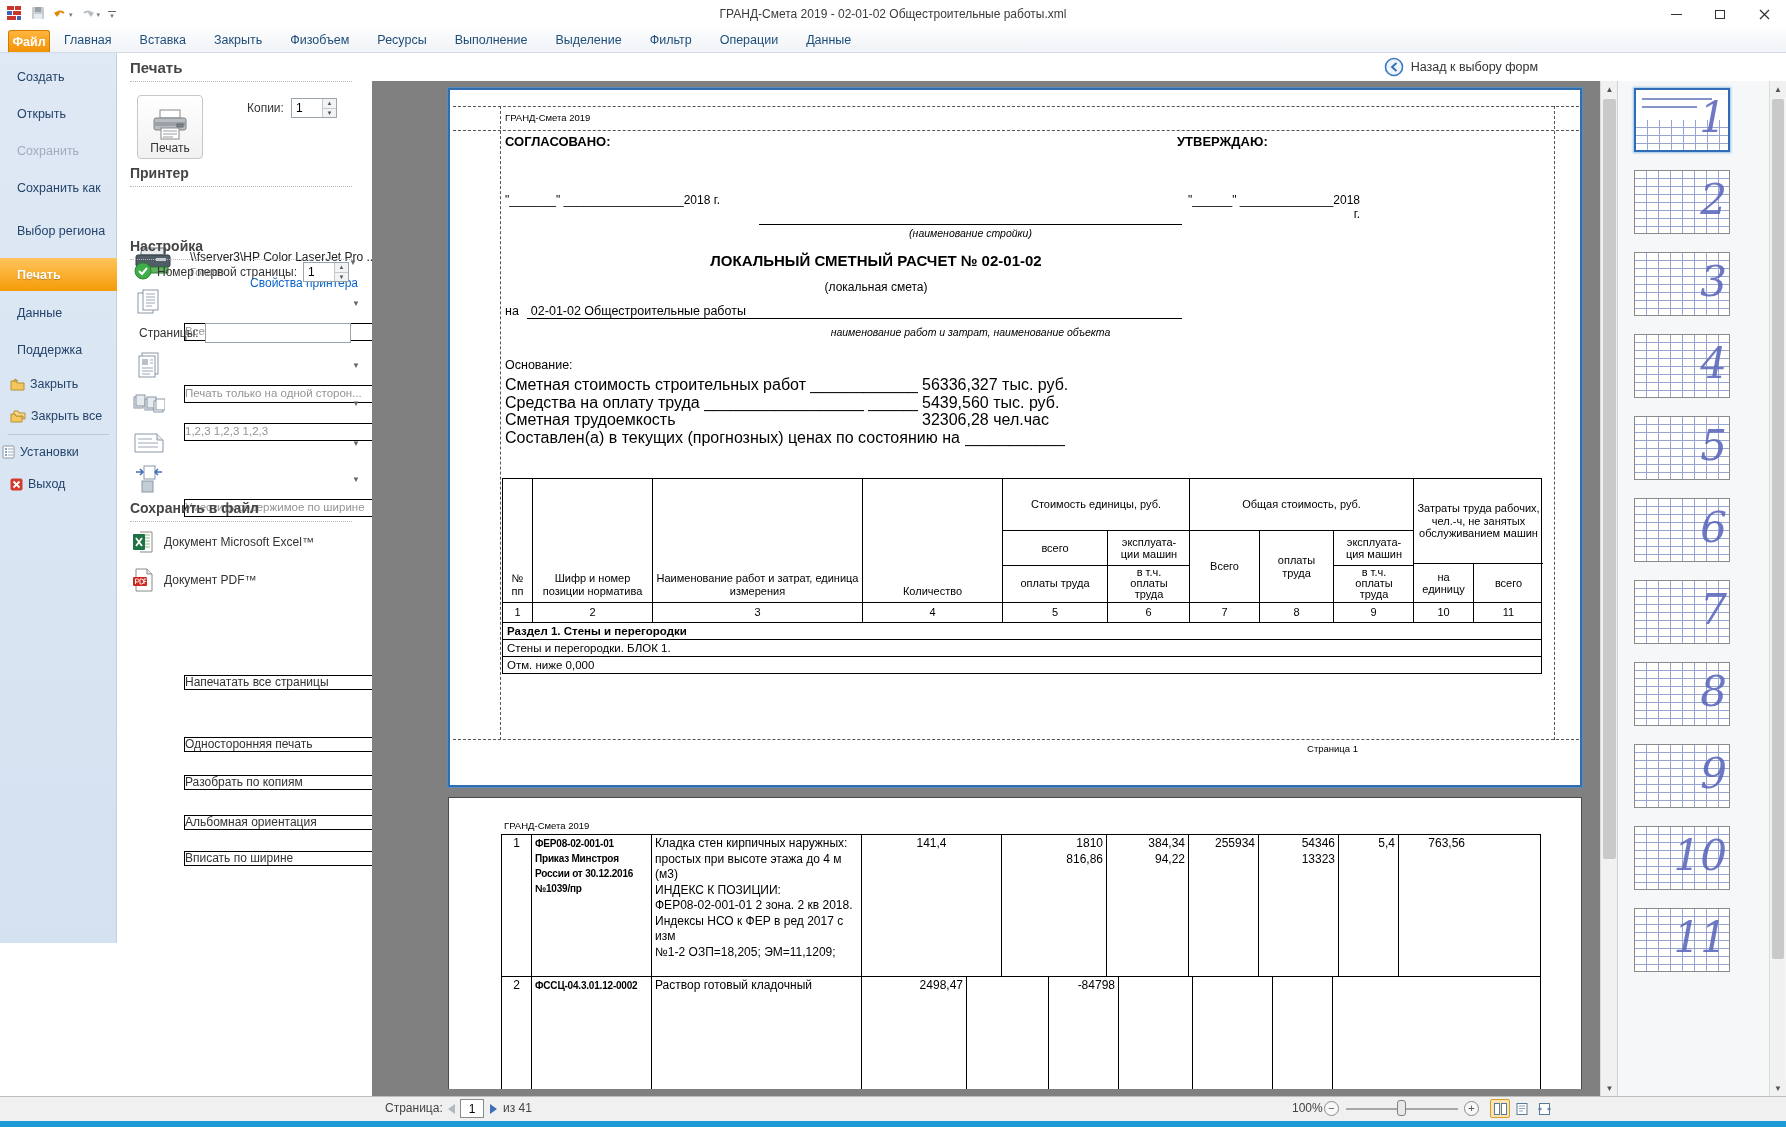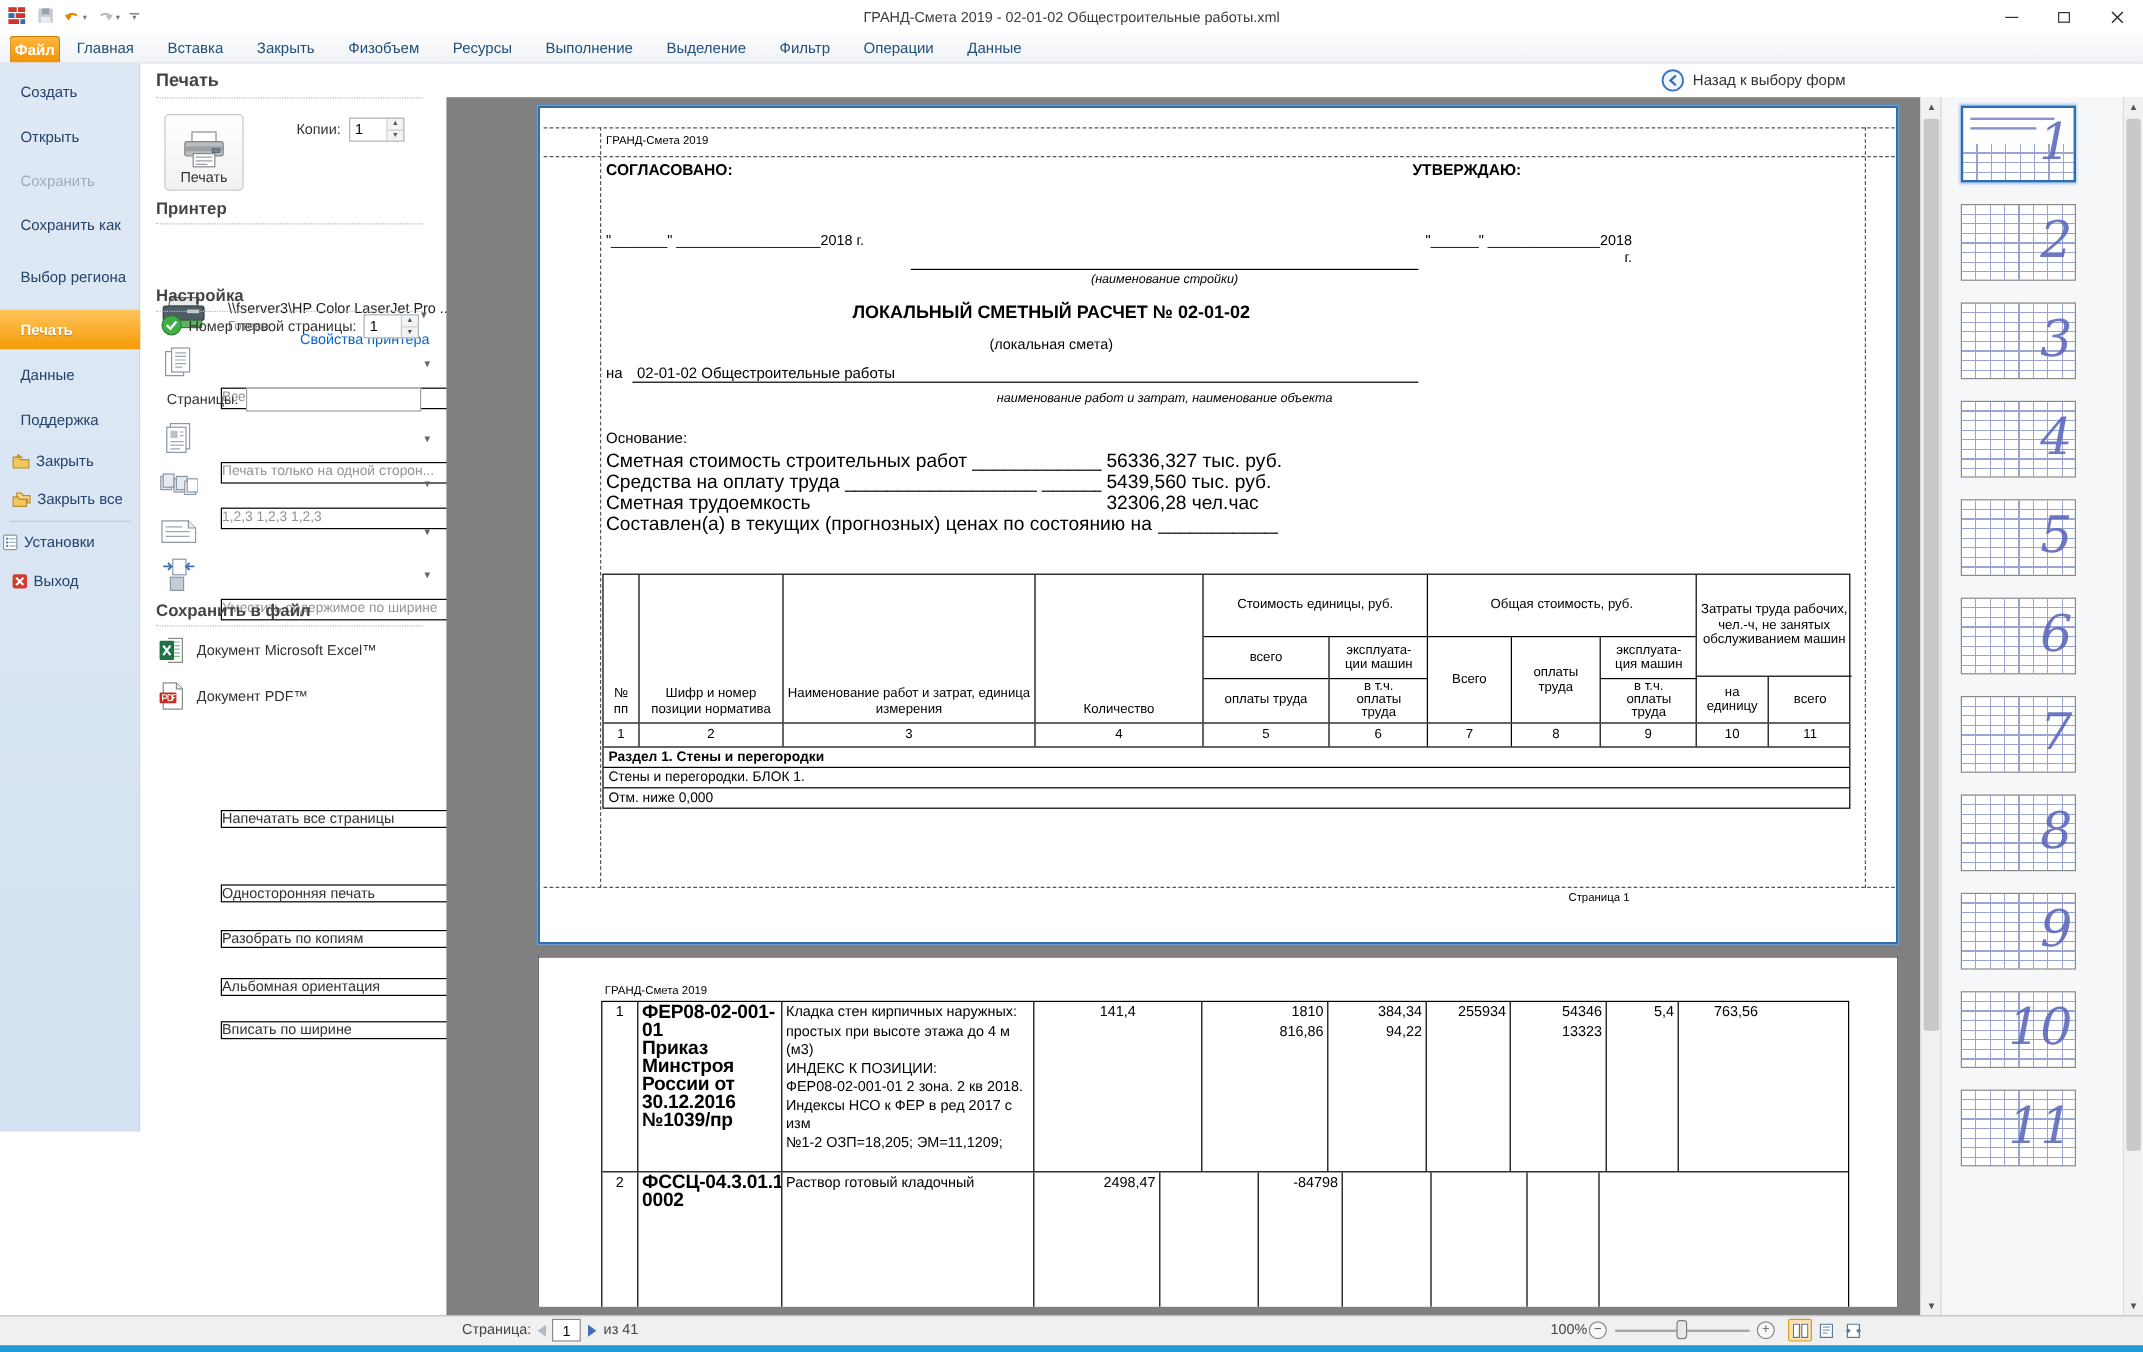--- a/index.html
+++ b/index.html
@@ -104,21 +104,21 @@
   
   .t2 { position:absolute; left:52px; top:36px; width:1040px; border:1px solid #000; font-size:12px; line-height:15.5px; }
   .p2row { display:flex; border-bottom:1px solid #000; }
   .p2row:last-child { border-bottom:none; }
   .p2c { border-right:1px solid #000; padding:1px 3px; overflow:hidden; }
   .p2c:last-child { border-right:none; }
   .num { text-align:right; }
   .ctr { text-align:center; }
   .r1 { height:142px; }
   .r2 { height:145px; }
-  .code { font-weight:bold; font-size:16px; line-height:15px; letter-spacing:-0.2px; }
+  .code { font-weight:bold; font-size:10px; line-height:15px; letter-spacing:-0.2px; }
 
   
   .vscroll { position:absolute; left:1600px; top:81px; width:17px; height:1015px; background:#f1f1f1; border-left:1px solid #dcdcdc; }
   .sb-btn { position:absolute; left:0; width:17px; height:16px; background:#f1f1f1; display:flex; align-items:center; justify-content:center; font-size:8px; color:#555; cursor:pointer; }
   .sb-thumb { position:absolute; left:2px; width:13px; background:#c9c9c9; border-radius:2px; cursor:pointer; }
 
   
   .thumbs { position:absolute; left:1617px; top:81px; width:169px; height:1015px; background:#f6f7f9; border-left:1px solid #cdd2d8; }
   .thumb { position:absolute; left:16px; width:96px; height:64px; background:#fff; border:1px solid #8a8a8a; cursor:pointer;
            background-image:repeating-linear-gradient(rgba(0,0,0,0) 0 7px, #98a5d0 7px 8px),

